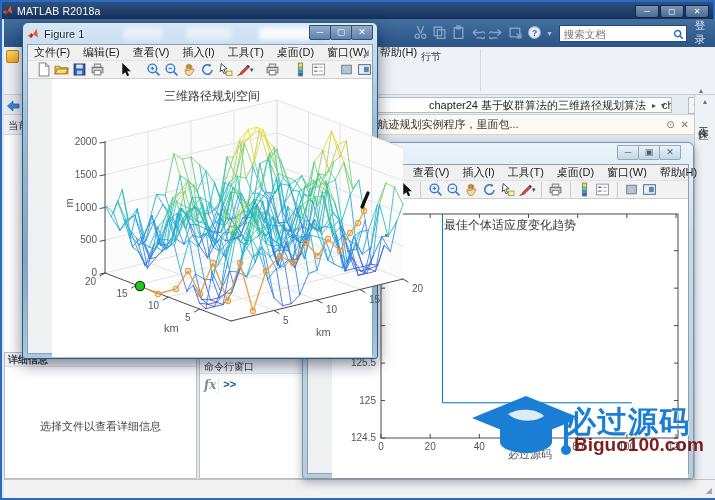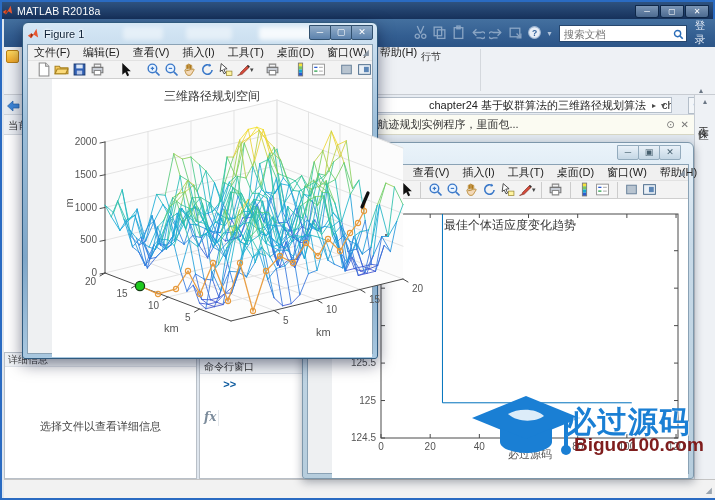--- a/index.html
+++ b/index.html
@@ -63,30 +63,30 @@
     border-right:1px solid #d2d7dd; }
   #right-rail { left:692px; top:93px; width:21px; height:384px; background:#eef1f5;
     border-left:1px solid #c6ccd3; }
   #ws-tab { left:695px; top:116px; writing-mode:vertical-rl; font-size:10.5px;
     color:#333; letter-spacing:2px; }
 
   
   #details-panel { left:2px; top:350px; width:193px; height:127px; background:#fff;
     border:1px solid #b9c0c8; }
   #details-header { height:14px; background:#f0f3f6; border-bottom:1px solid #dde2e8;
-    font-size:10px; color:#444; padding-left:3px; overflow:hidden; white-space:nowrap;}
+    font-size:10px; color:#444; padding-left:3px; overflow:hidden; white-space:nowrap;font-weight:bold;}
   #details-text { margin-top:52px; text-align:center; font-size:11px; color:#444; }
   #cmd-panel { left:197px; top:356px; width:105px; height:121px; background:#fff;
     border:1px solid #b9c0c8; }
   #cmd-header { height:15px; background:#f2f5f8; border-bottom:1px solid #dde2e8;
     font-size:10px; color:#333; padding:1px 0 0 4px; }
   #cmd-body { display:flex; padding:4px 2px; }
   #fx { font-family:"DejaVu Serif","Liberation Serif",serif; font-style:italic;
     font-weight:bold; font-size:12px; color:#7b8b9b; border-right:1px solid #e4e8ec;
-    padding:0 2px 2px 2px;margin-top:32px; }
+    padding:0 2px 2px 2px; }
   #prompt { color:#0c5a9e; font-size:11px; margin-left:4px; font-weight:bold;}
 
   
   #statusbar { left:2px; top:477px; width:711px; height:19px; background:#f2f2f2;
     border-top:1px solid #c4c4c4; }
   #resize-grip { right:3px; bottom:3px; color:#9aa4ae; font-size:8px; }
 
   
   .figwin { border-radius:6px 6px 3px 3px; }
   #fig2-win { left:300px; top:140px; width:392px; height:337px; z-index:20;

